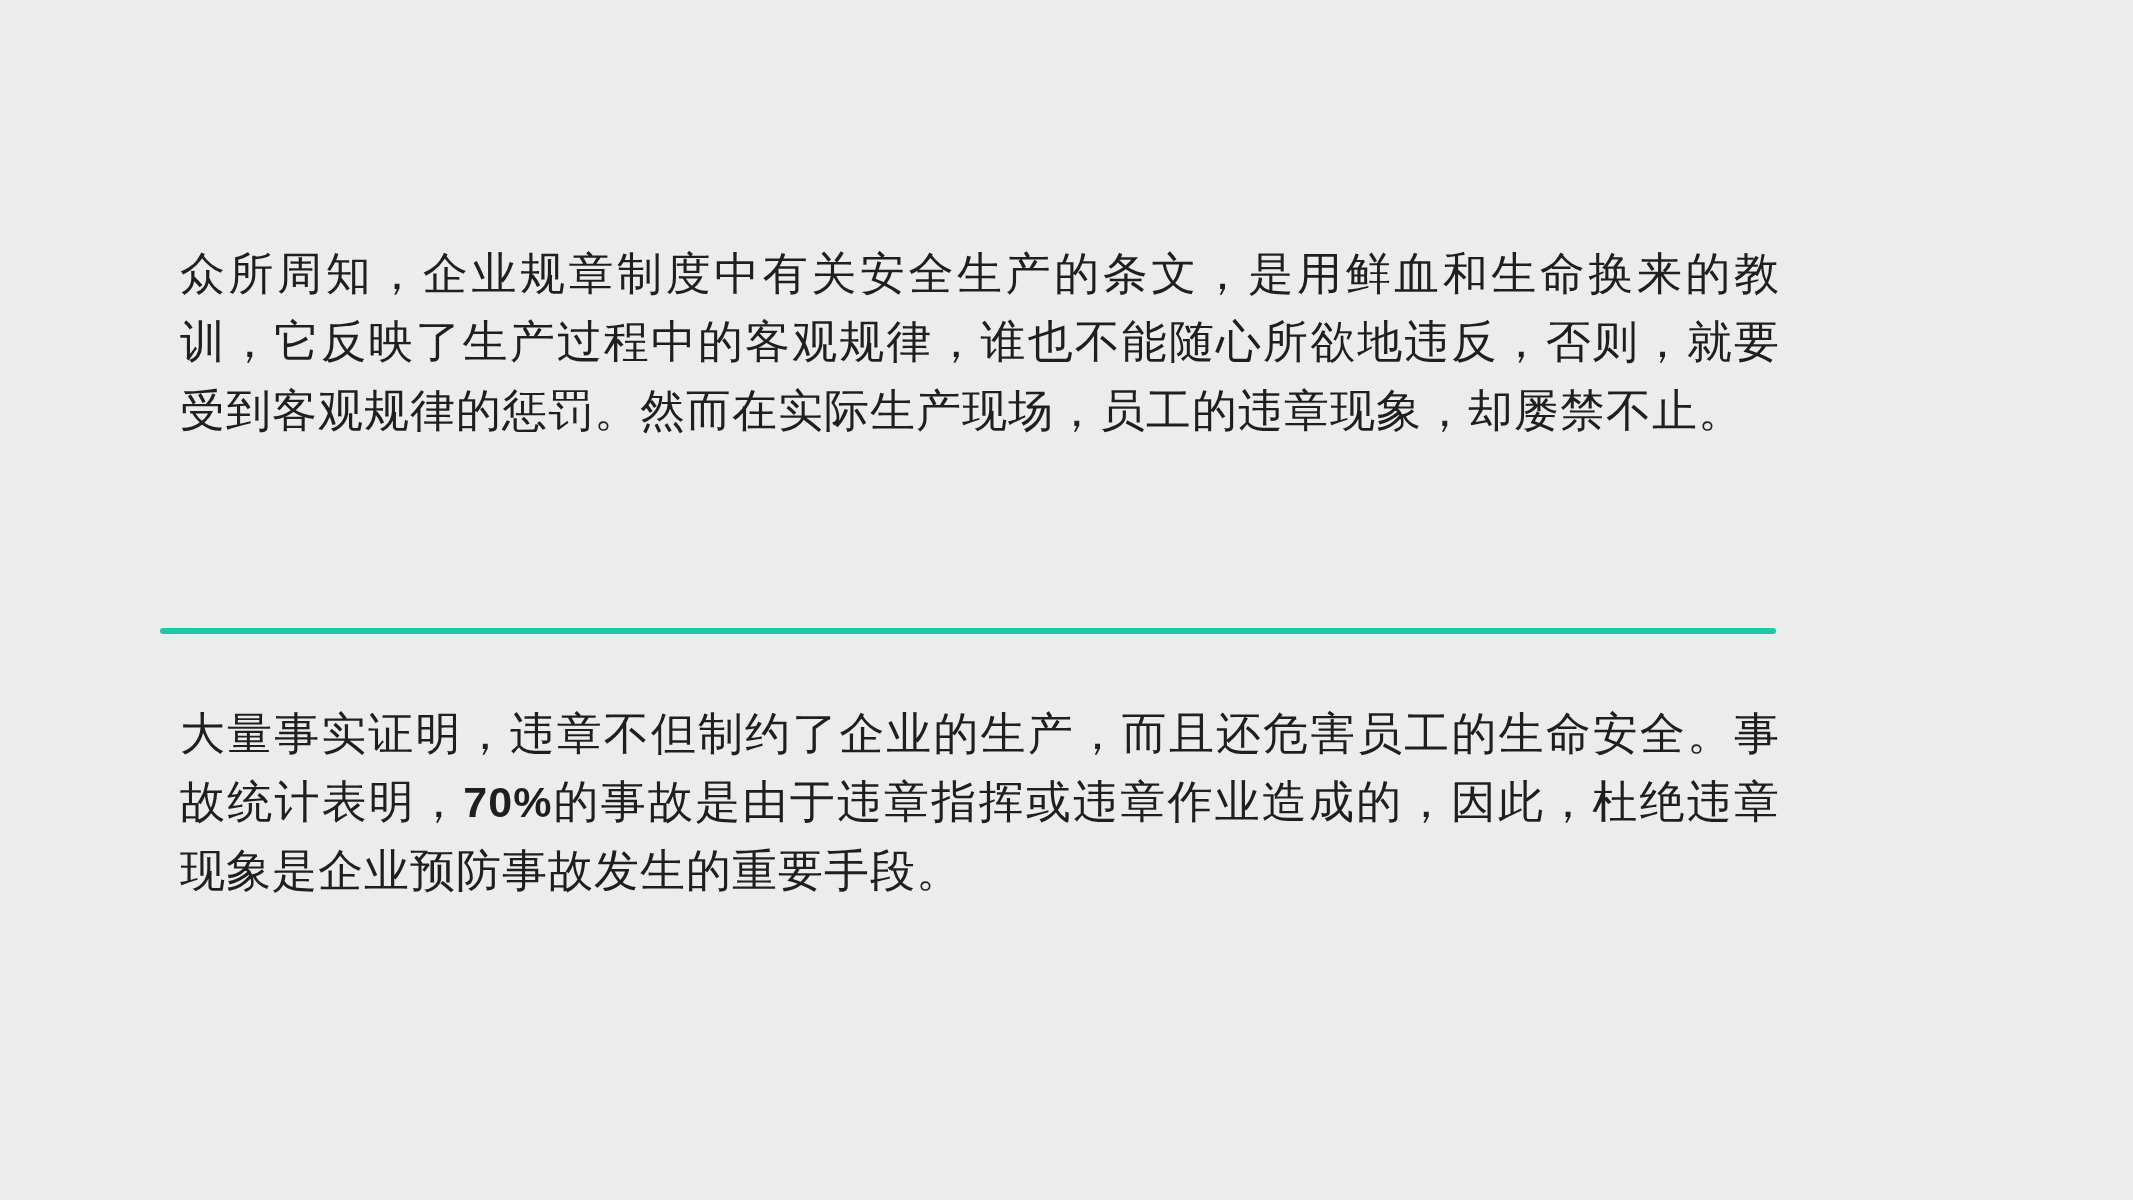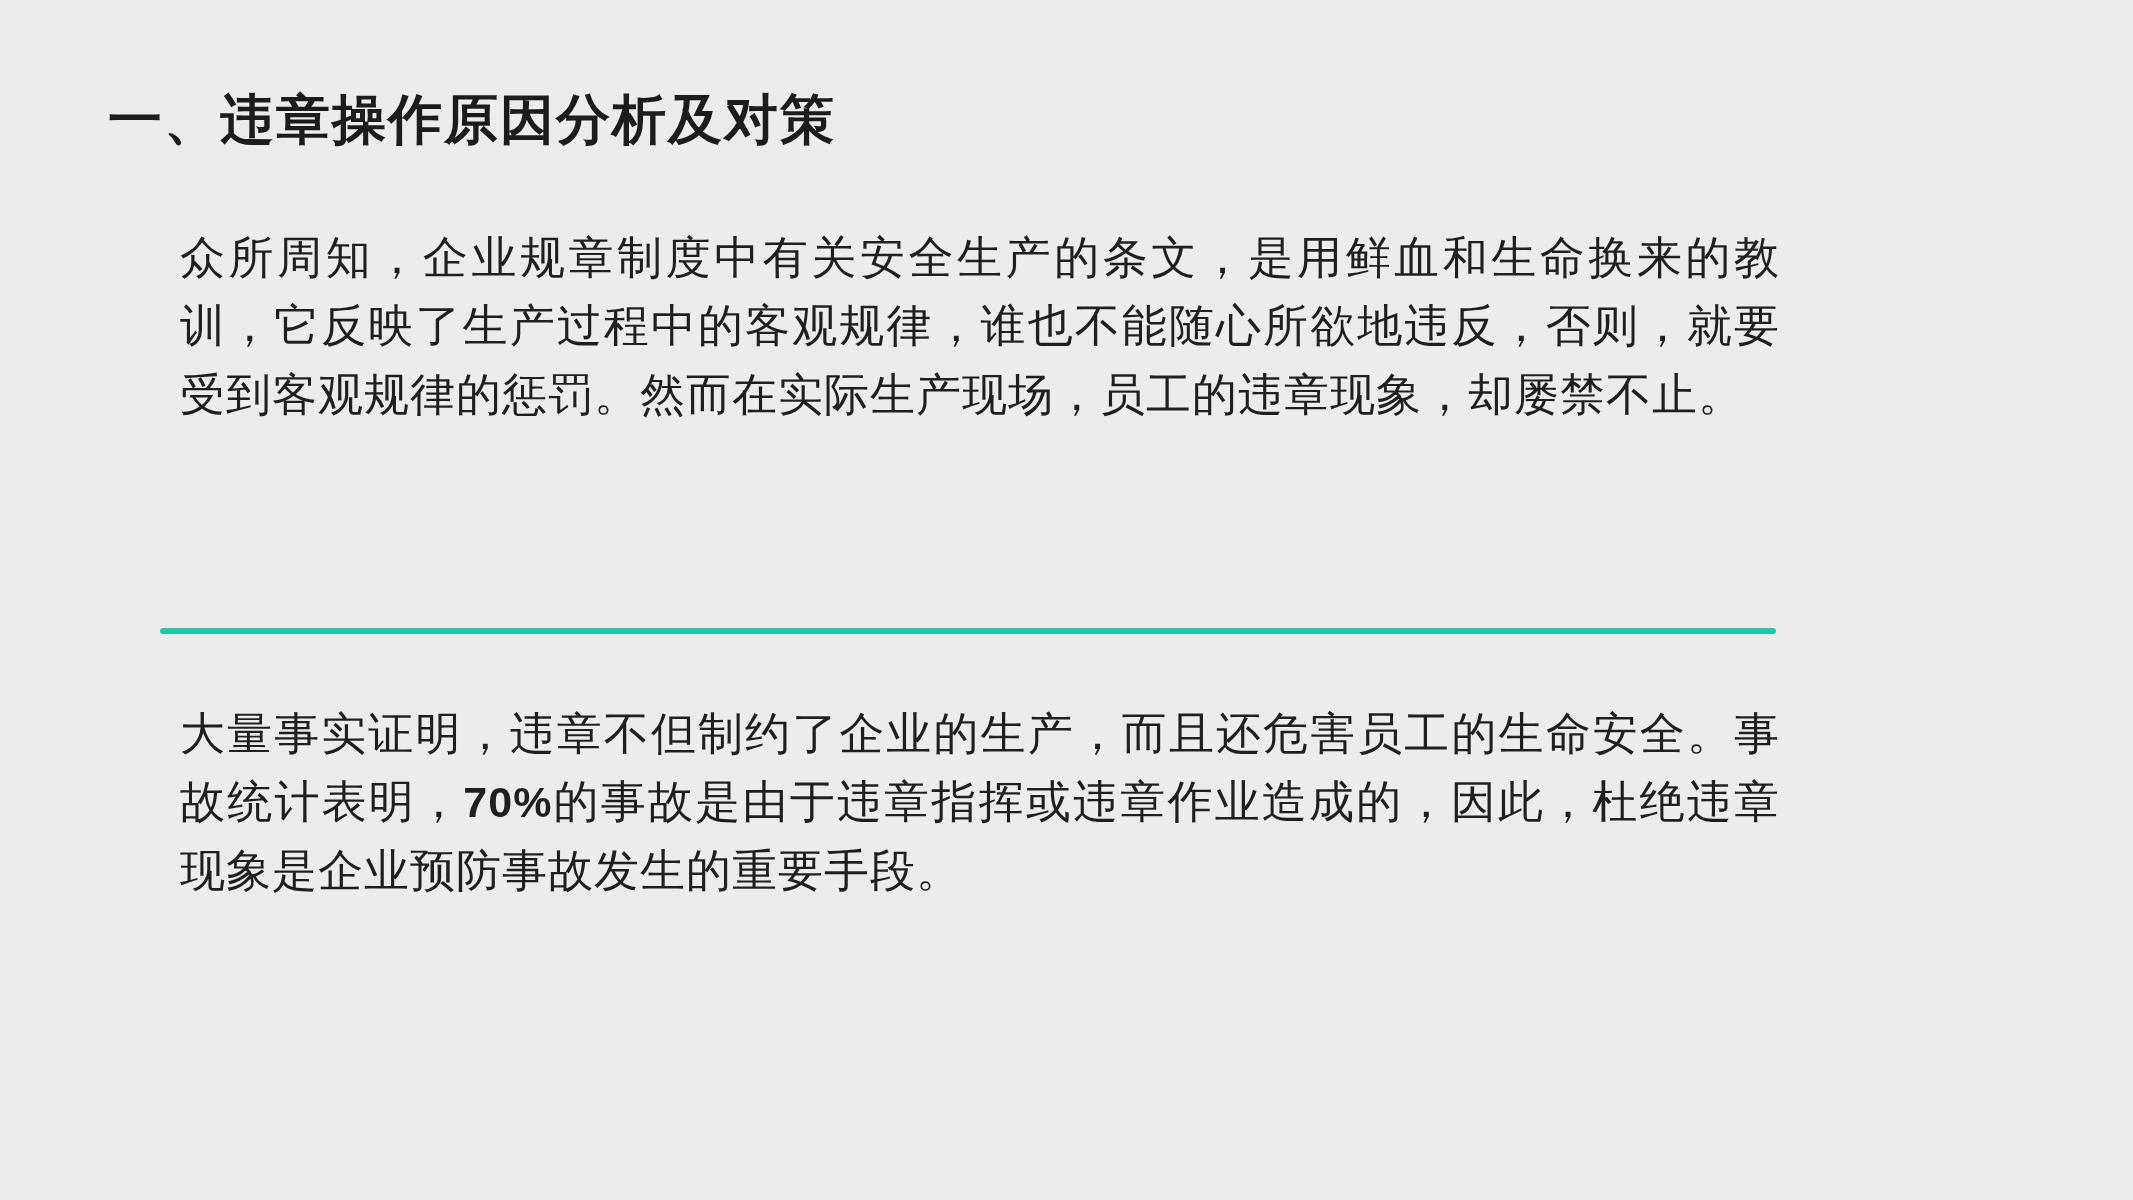--- a/index.html
+++ b/index.html
@@ -39,21 +39,21 @@
   }
   .para {
     font-size: 45px;
     line-height: 1.52;
     letter-spacing: 1px;
     text-align: justify;
     text-justify: inter-ideograph;
     color: #1f1f1f;
   }
   #para-one {
-    top: 224px;
+    top: 240px;
   }
   .divider {
     position: absolute;
     left: 160px;
     top: 628px;
     width: 1616px;
     height: 6px;
     background: #1fc9a8;
     border-radius: 3px;
   }
@@ -64,21 +64,20 @@
     font-family: Liberation Sans, sans-serif;
     font-weight: bold;
     font-size: 43px;
   }
 </style>
 </head>
 <body>
 
 <div class="slide">
 
-  <h1 class="slide-title">一、违章操作原因分析及对策</h1>
 
   <div class="body-block para" id="para-one">众所周知，企业规章制度中有关安全生产的条文，是用鲜血和生命换来的教训，它反映了生产过程中的客观规律，谁也不能随心所欲地违反，否则，就要受到客观规律的惩罚。然而在实际生产现场，员工的违章现象，却屡禁不止。</div>
 
   <div class="divider"></div>
 
   <div class="body-block para" id="para-two"><span>大量事实证明，违章不但制约了企业的生产，而且还危害员工的生命安全。事故统计表明，</span><span class="emph">70%</span><span>的事故是由于违章指挥或违章作业造成的，因此，杜绝违章现象是企业预防事故发生的重要手段。</span></div>
 
 </div>
 
 </body></html>

